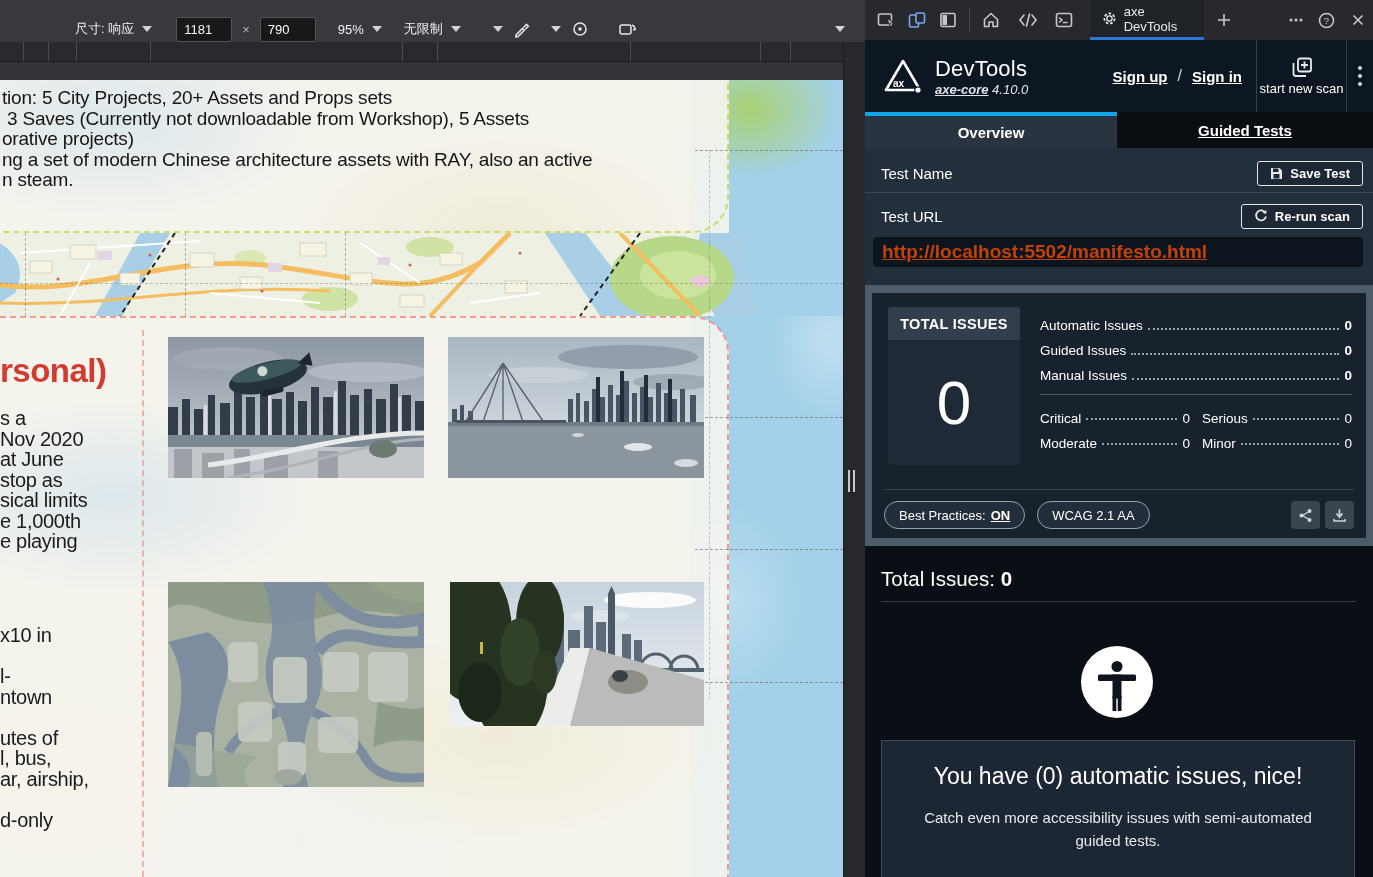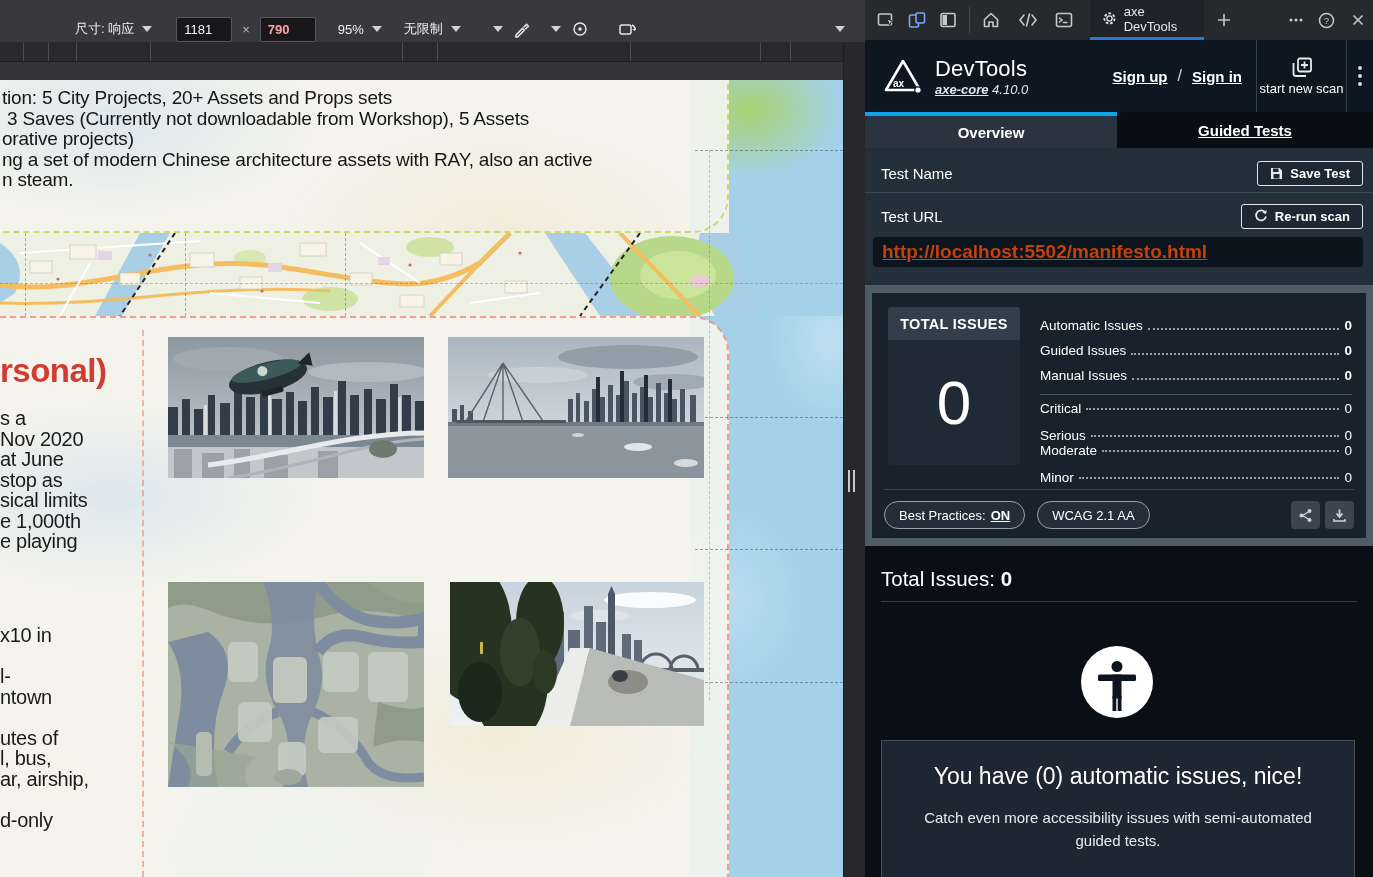--- a/index.html
+++ b/index.html
@@ -6,21 +6,21 @@
   *{box-sizing:border-box;}
   .stage{position:relative;width:1373px;height:877px;overflow:hidden;
     font-family:"Liberation Sans",sans-serif;color:#fff;}
   .abs{position:absolute;}
 
   
   .rdm-toolbar{left:0;top:0;width:865px;height:58px;background:#38383d;
     display:flex;align-items:center;gap:8px;padding-left:75px;color:#f0f0f2;font-size:13px;}
   .rdm-num{width:56px;height:25px;background:#18181b;border:1px solid #55555c;border-radius:2px;
     color:#f5f5f7;font-size:13px;font-family:"Liberation Sans",sans-serif;padding:0 7px;outline:none;}
-  .rdm-num.dim{color:#fca5a5;font-weight:bold;}
+  .rdm-num.dim{color:#ffffff;}
   .caret{width:0;height:0;border-left:5px solid transparent;border-right:5px solid transparent;
     border-top:6px solid #d2d3d6;display:inline-block;}
   .rdm-x{color:#b9b9bd;margin:0 2px;}
   .rdm-ic{display:inline-flex;align-items:center;justify-content:center;width:22px;height:22px;}
   .ruler1{left:0;top:42px;width:843px;height:20px;background:#2a2a2e;border-bottom:1px solid #1c1c1f;}
   .ruler1 i{position:absolute;top:0;bottom:0;width:1px;background:#4d4d52;}
   .ruler2{left:0;top:62px;width:843px;height:18px;background:#333338;}
   .rdm-gap{left:843px;top:42px;width:22px;height:835px;background:#28282c;border-left:1px solid #1d1d20;}
   .drag-handle{left:846px;top:468px;width:10px;height:26px;display:flex;gap:3px;align-items:center;justify-content:center;}
   .drag-handle i{width:2px;height:22px;background:#c9c9cd;}
@@ -96,21 +96,21 @@
   .tot-box{position:absolute;left:16px;top:14px;width:132px;height:158px;background:#1f2a36;border-radius:3px;overflow:hidden;}
   .tot-head{height:33px;background:#323e4b;display:flex;align-items:center;justify-content:center;
     font-size:14.5px;font-weight:bold;letter-spacing:.3px;}
   .tot-val{height:125px;display:flex;align-items:center;justify-content:center;font-size:62px;font-weight:500;}
   .stats{position:absolute;left:168px;top:18px;width:312px;font-size:13.5px;}
   .srow{display:flex;align-items:flex-end;height:25px;}
   .srow .lbl{white-space:nowrap;padding-bottom:3px;}
   .dots{flex:1;border-bottom:2px dotted #97a1ab;margin:0 5px 6px 5px;}
   .srow .val{font-weight:bold;padding-bottom:3px;}
   .sdiv{border-top:1px solid #49555f;margin:8px 0 6px 0;}
-  .sev{display:flex;gap:12px;flex-direction:column;}
+  .sev{display:flex;gap:12px;}
   .sev .cell{flex:1;display:flex;align-items:flex-end;height:25px;}
   .pillrow{position:absolute;left:12px;right:12px;top:196px;display:flex;align-items:center;gap:12px;
     border-top:1px solid #39434e;padding-top:11px;}
   .pill{border:1px solid #98a1ab;border-radius:14px;background:#232e3a;height:28px;display:flex;
     align-items:center;padding:12px 14px;font-size:13px;gap:5px;white-space:nowrap;}
   .pill .on{font-weight:bold;text-decoration:underline;}
   .sqbtn{width:29px;height:28px;background:#3a4550;border-radius:4px;display:flex;align-items:center;justify-content:center;}
   .results{left:865px;top:546px;width:508px;height:331px;background:#0a0f15;}
   .ti-line{position:absolute;left:16px;top:21px;font-size:20.5px;}
   .ti-line b{font-weight:bold;}

